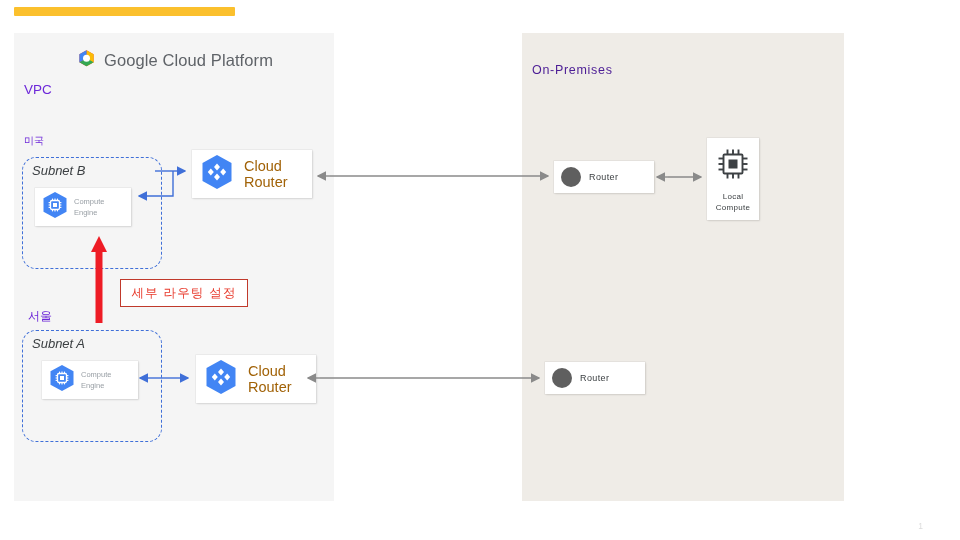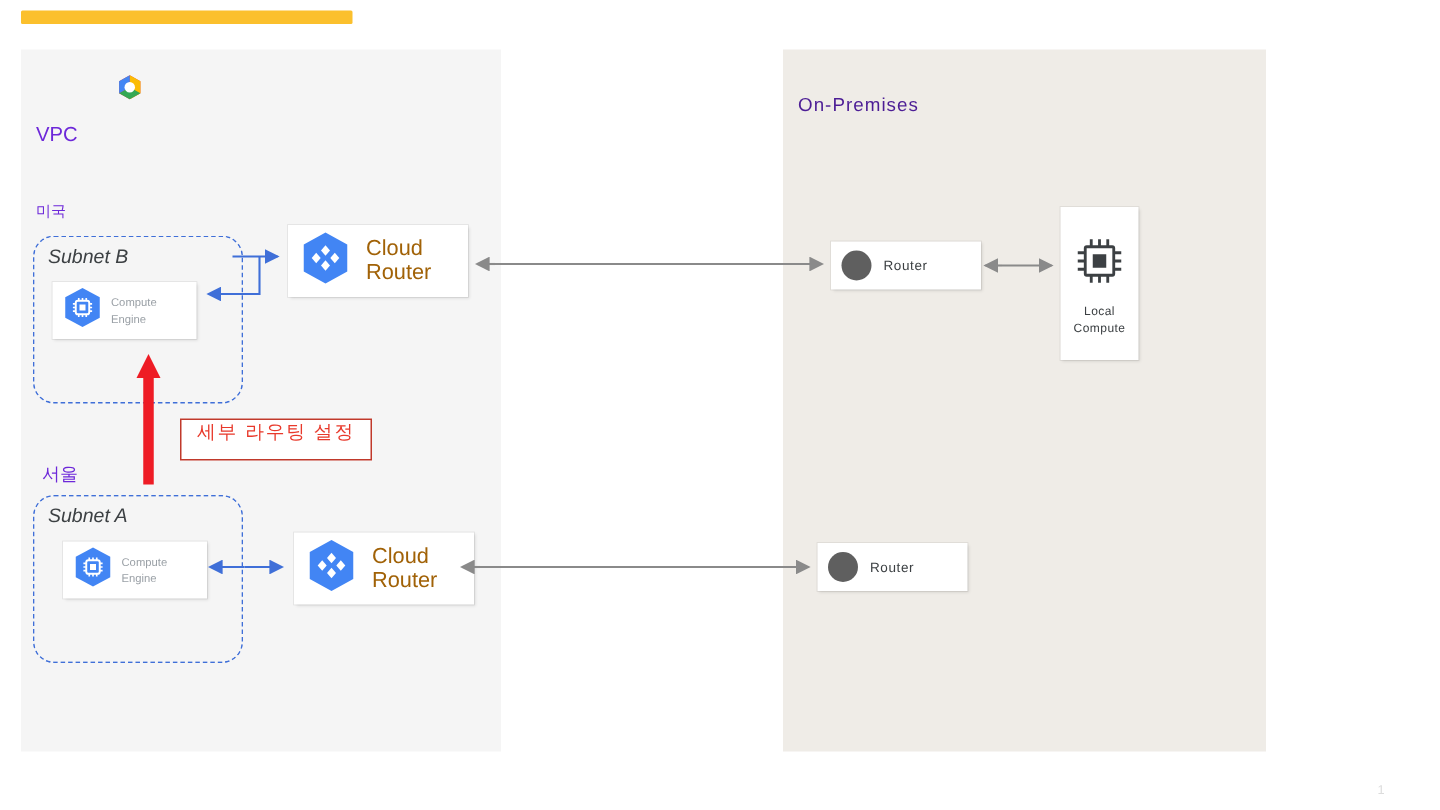--- a/index.html
+++ b/index.html
@@ -133,21 +133,21 @@
   .router-dot {
     width: 20px; height: 20px;
     border-radius: 50%;
     background: #5f5f5f;
     flex: 0 0 auto;
   }
   .router-text { font-size: 9px; color: #3c4043; letter-spacing: 0.4px; }
 
   
   #local-compute {
-    left: 707px; top: 138px; width: 52px; height: 102px;
+    left: 707px; top: 138px; width: 52px; height: 82px;
     flex-direction: column;
     justify-content: center;
     gap: 4px;
     padding-left: 0;
   }
   #local-compute .lc-text {
     font-size: 8px;
     color: #3c4043;
     line-height: 11px;
     text-align: center;
@@ -157,20 +157,21 @@
 
   
   #red-callout {
     position: absolute;
     left: 120px; top: 279px;
     width: 128px; height: 28px;
     border: 1.2px solid #c0392b;
     background: #ffffff;
     box-sizing: border-box;
     display: flex;
+    align-items: center;
     justify-content: center;
   }
   #red-callout span {
     font-size: 12.5px;
     color: #e8392b;
     letter-spacing: 1.2px;
     white-space: nowrap;
   }
 
   
@@ -201,20 +202,21 @@
 <div id="gcp-logo">
   <span>
     <svg width="21" height="19" viewBox="0 0 21 19">
       <path d="M10.5 1.2 L17.6 5.2 L17.6 13.2 L10.5 17.2 L3.4 13.2 L3.4 5.2 Z" fill="#ea4335"></path>
       <path d="M10.5 1.2 L17.6 5.2 L17.6 13.2 L10.5 17.2 Z" fill="#fbbc05"></path>
       <path d="M3.4 13.2 L10.5 17.2 L17.6 13.2 L10.5 9.2 Z" fill="#34a853"></path>
       <path d="M3.4 5.2 L10.5 1.2 L10.5 9.2 L3.4 13.2 Z" fill="#4285f4"></path>
       <circle cx="10.5" cy="9.2" r="3.5" fill="#ffffff"></circle>
     </svg>
   </span>
+  <span class="logo-text">Google Cloud Platform</span>
 </div>
 
 <div class="plain-label" id="vpc-label">VPC</div>
 <div class="plain-label" id="region-us">미국</div>
 <div class="plain-label" id="region-seoul">서울</div>
 <div class="plain-label" id="onprem-label">On-Premises</div>
 
 <div class="subnet-box" id="subnet-b-box"></div>
 <div class="subnet-title" id="subnet-b-title">Subnet B</div>
 

